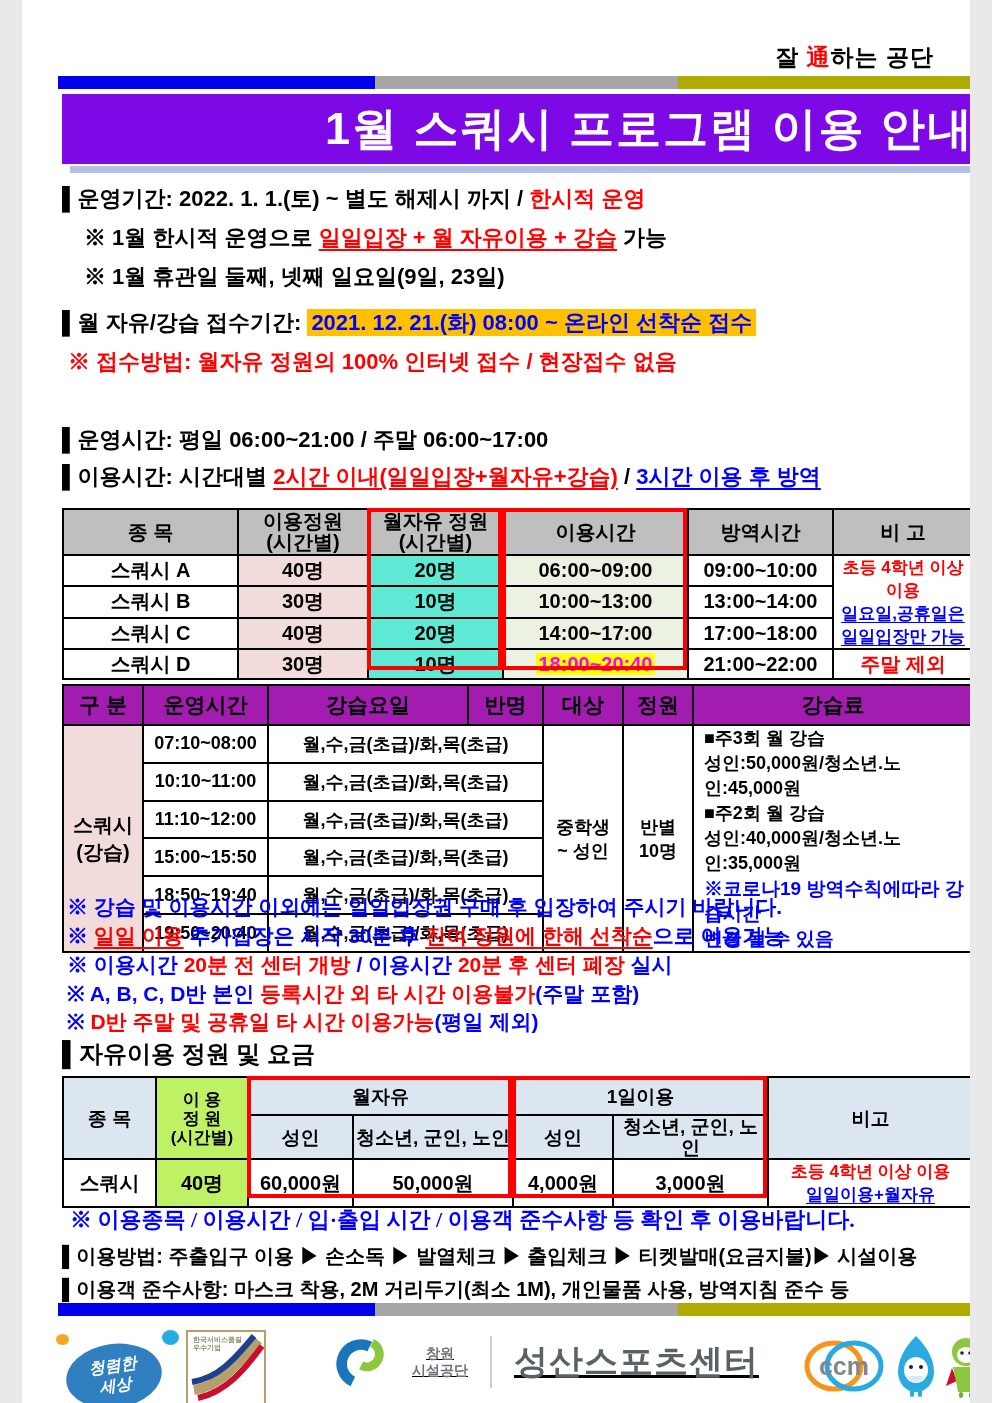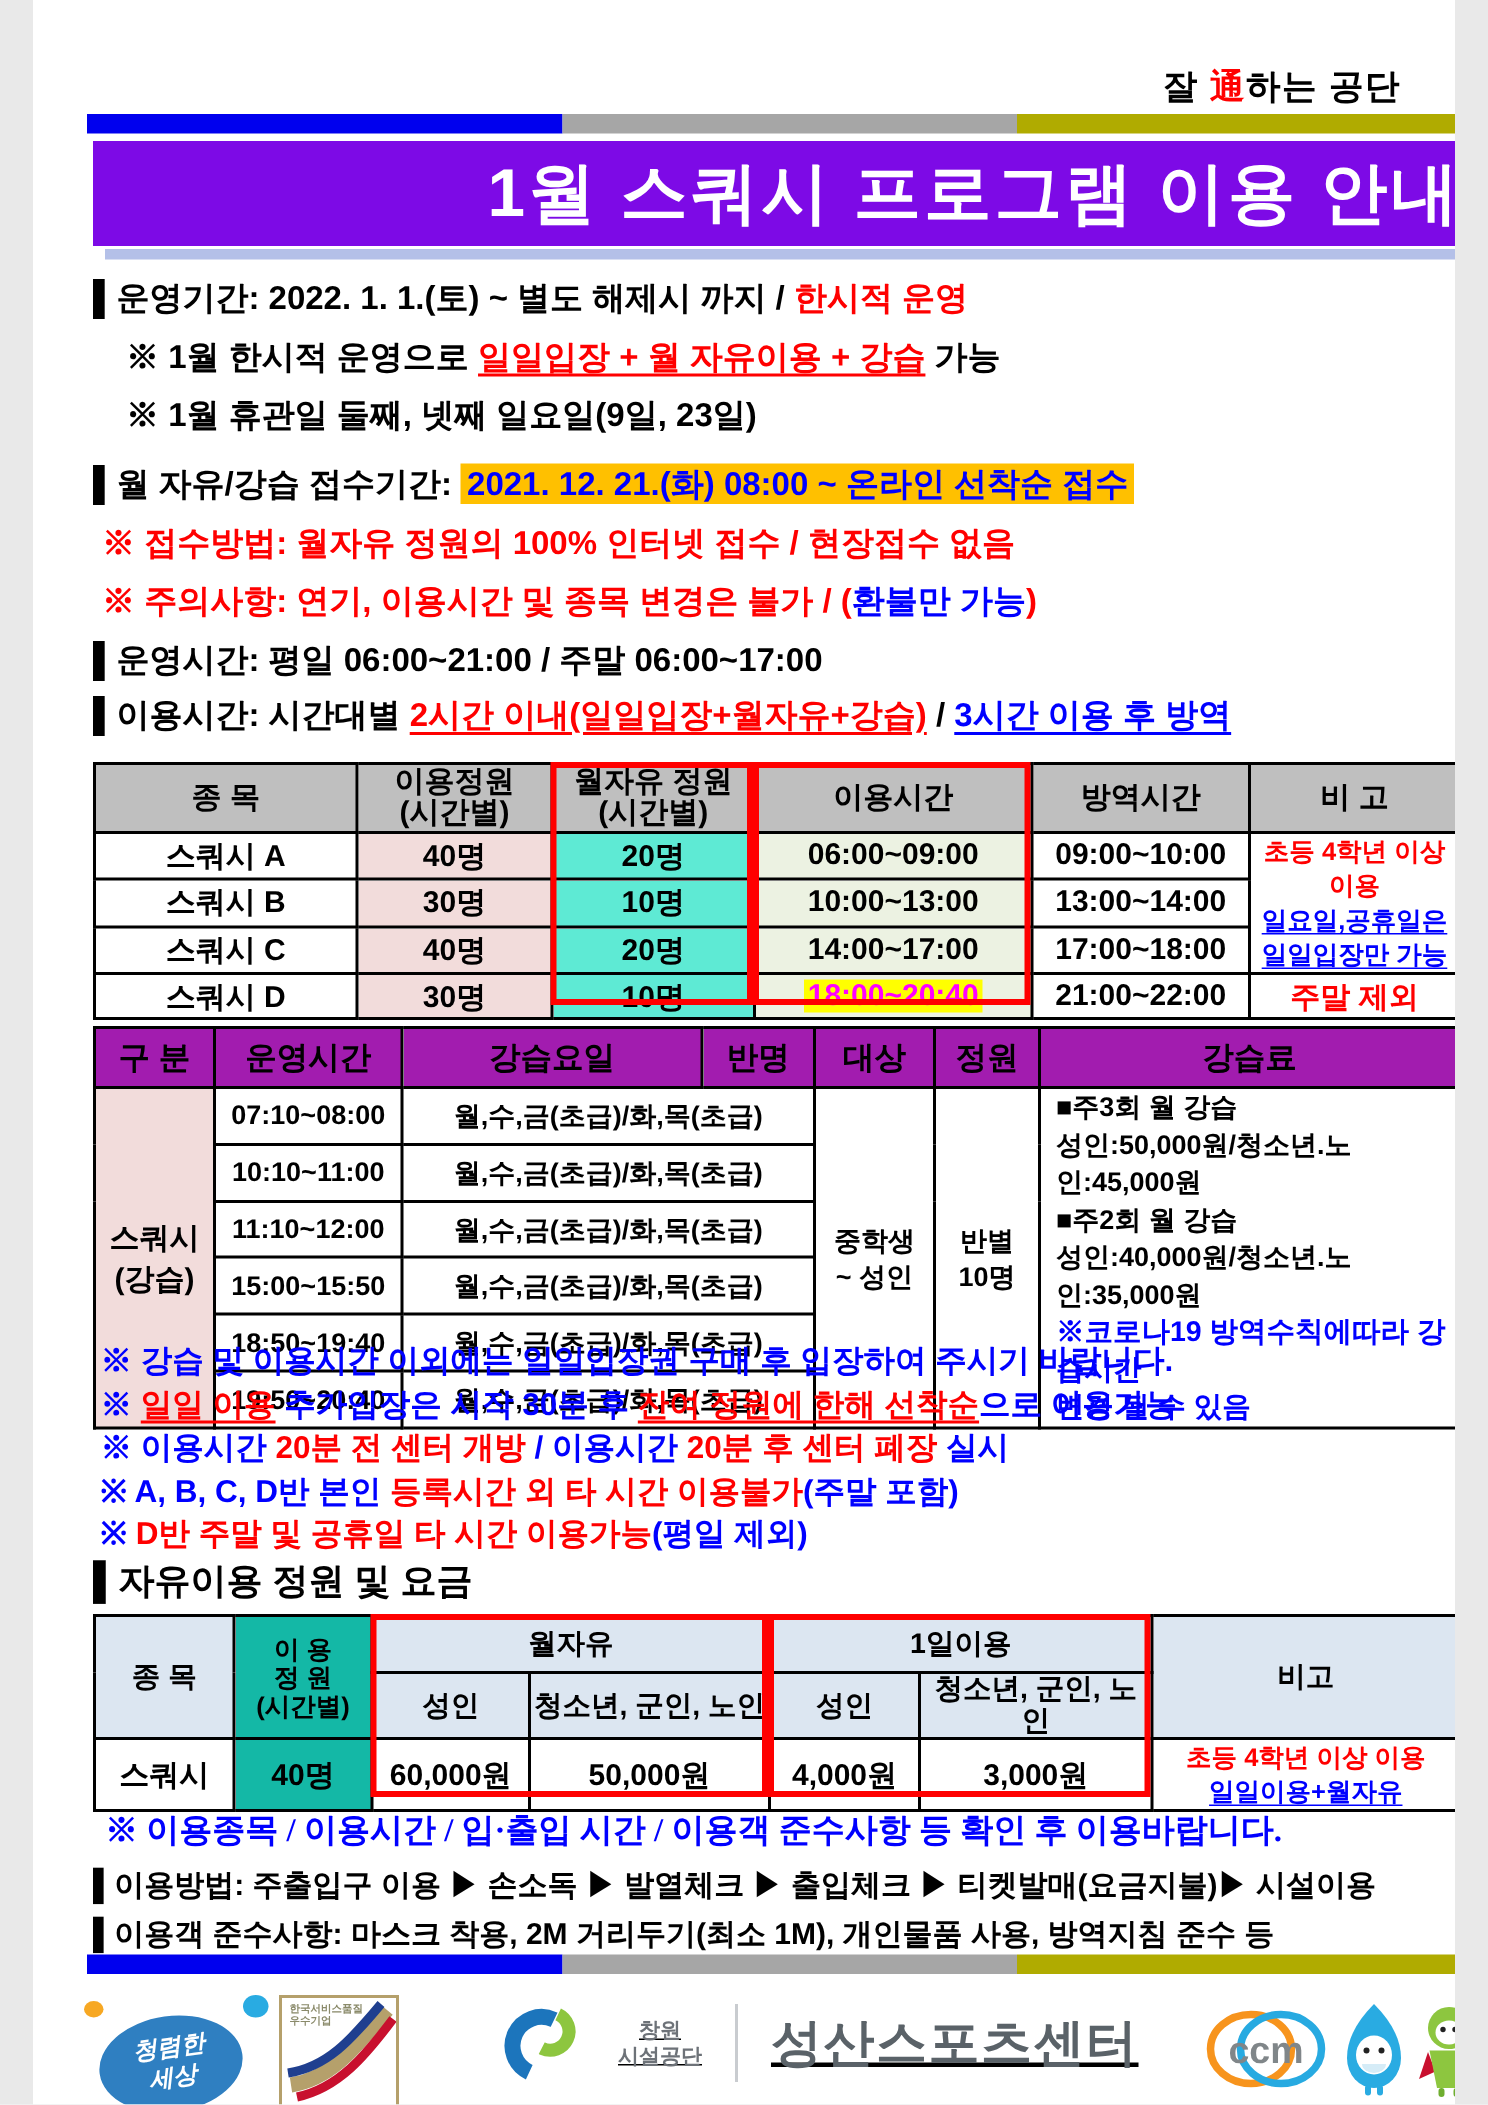--- a/index.html
+++ b/index.html
@@ -45,21 +45,21 @@
   .mag{background:#ffff00;color:#ff00ff;padding:0 3px;}
 
   .t2 th{background:#a21caf;font-size:21px;}
   .t2 td{font-size:18px;}
   .t2 .grp{background:#f2dcdb;font-size:20px;}
   .t2 .fee{text-align:left;padding-left:10px;font-size:18px;line-height:25px;}
   .fee-blue{color:#0000ff;font-size:19px;}
 
   .t3 th{background:#dce6f1;font-size:19px;line-height:21px;}
   .t3 td{font-size:20px;}
-  .t3 .cap{background:#14b8a6;}
+  .t3 .cap{background:#bef264;}
   .t3-note1{color:#ff0000;font-size:17px;}
   .t3-note2{color:#0000ff;font-size:17px;text-decoration:underline;text-underline-offset:3px;}
 
   .redbox{position:absolute;border:4px solid #ff0000;box-sizing:border-box;pointer-events:none;}
 
   .note-line{font-size:21px;white-space:nowrap;color:#0000ff;}
   .sec-title{font-size:24px;}
 
   .serif-line{font-family:"Liberation Serif",serif;font-size:22px;color:#0000ff;white-space:nowrap;}
   .b-line{font-size:20px;white-space:nowrap;}
@@ -103,23 +103,20 @@
   </div>
   <div class="abs line" style="left:62px;top:223px;">
     <span>※ 1월 한시적 운영으로 </span><span class="red u">일일입장 + 월 자유이용 + 강습</span><span> 가능</span>
   </div>
   <div class="abs line" style="left:62px;top:262px;">※ 1월 휴관일 둘째, 넷째 일요일(9일, 23일)</div>
 
   <div class="abs line" style="left:40px;top:308px;">
     <span>▌월 자유/강습 접수기간: </span><span class="hl">2021. 12. 21.(화) 08:00 ~ 온라인 선착순 접수</span>
   </div>
   <div class="abs line red" style="left:46px;top:347px;">※ 접수방법: 월자유 정원의 100% 인터넷 접수 / 현장접수 없음</div>
-  <div class="abs line red" style="left:46px;top:386px;">
-    <span>※ 주의사항: 연기, 이용시간 및 종목 변경은 불가 / (</span><span class="blue">환불만 가능</span><span>)</span>
-  </div>
 
   <div class="abs line" style="left:40px;top:425px;">▌운영시간: 평일 06:00~21:00 / 주말 06:00~17:00</div>
   <div class="abs line" style="left:40px;top:462px;">
     <span>▌이용시간: 시간대별 </span><span class="red u">2시간 이내(일일입장+월자유+강습)</span><span> / </span><span class="blue u">3시간 이용 후 방역</span>
   </div>
 
   <div class="abs" style="left:40px;top:508px;width:910px;">
     <table class="t1">
       <colgroup>
           <col style="width:175px">

